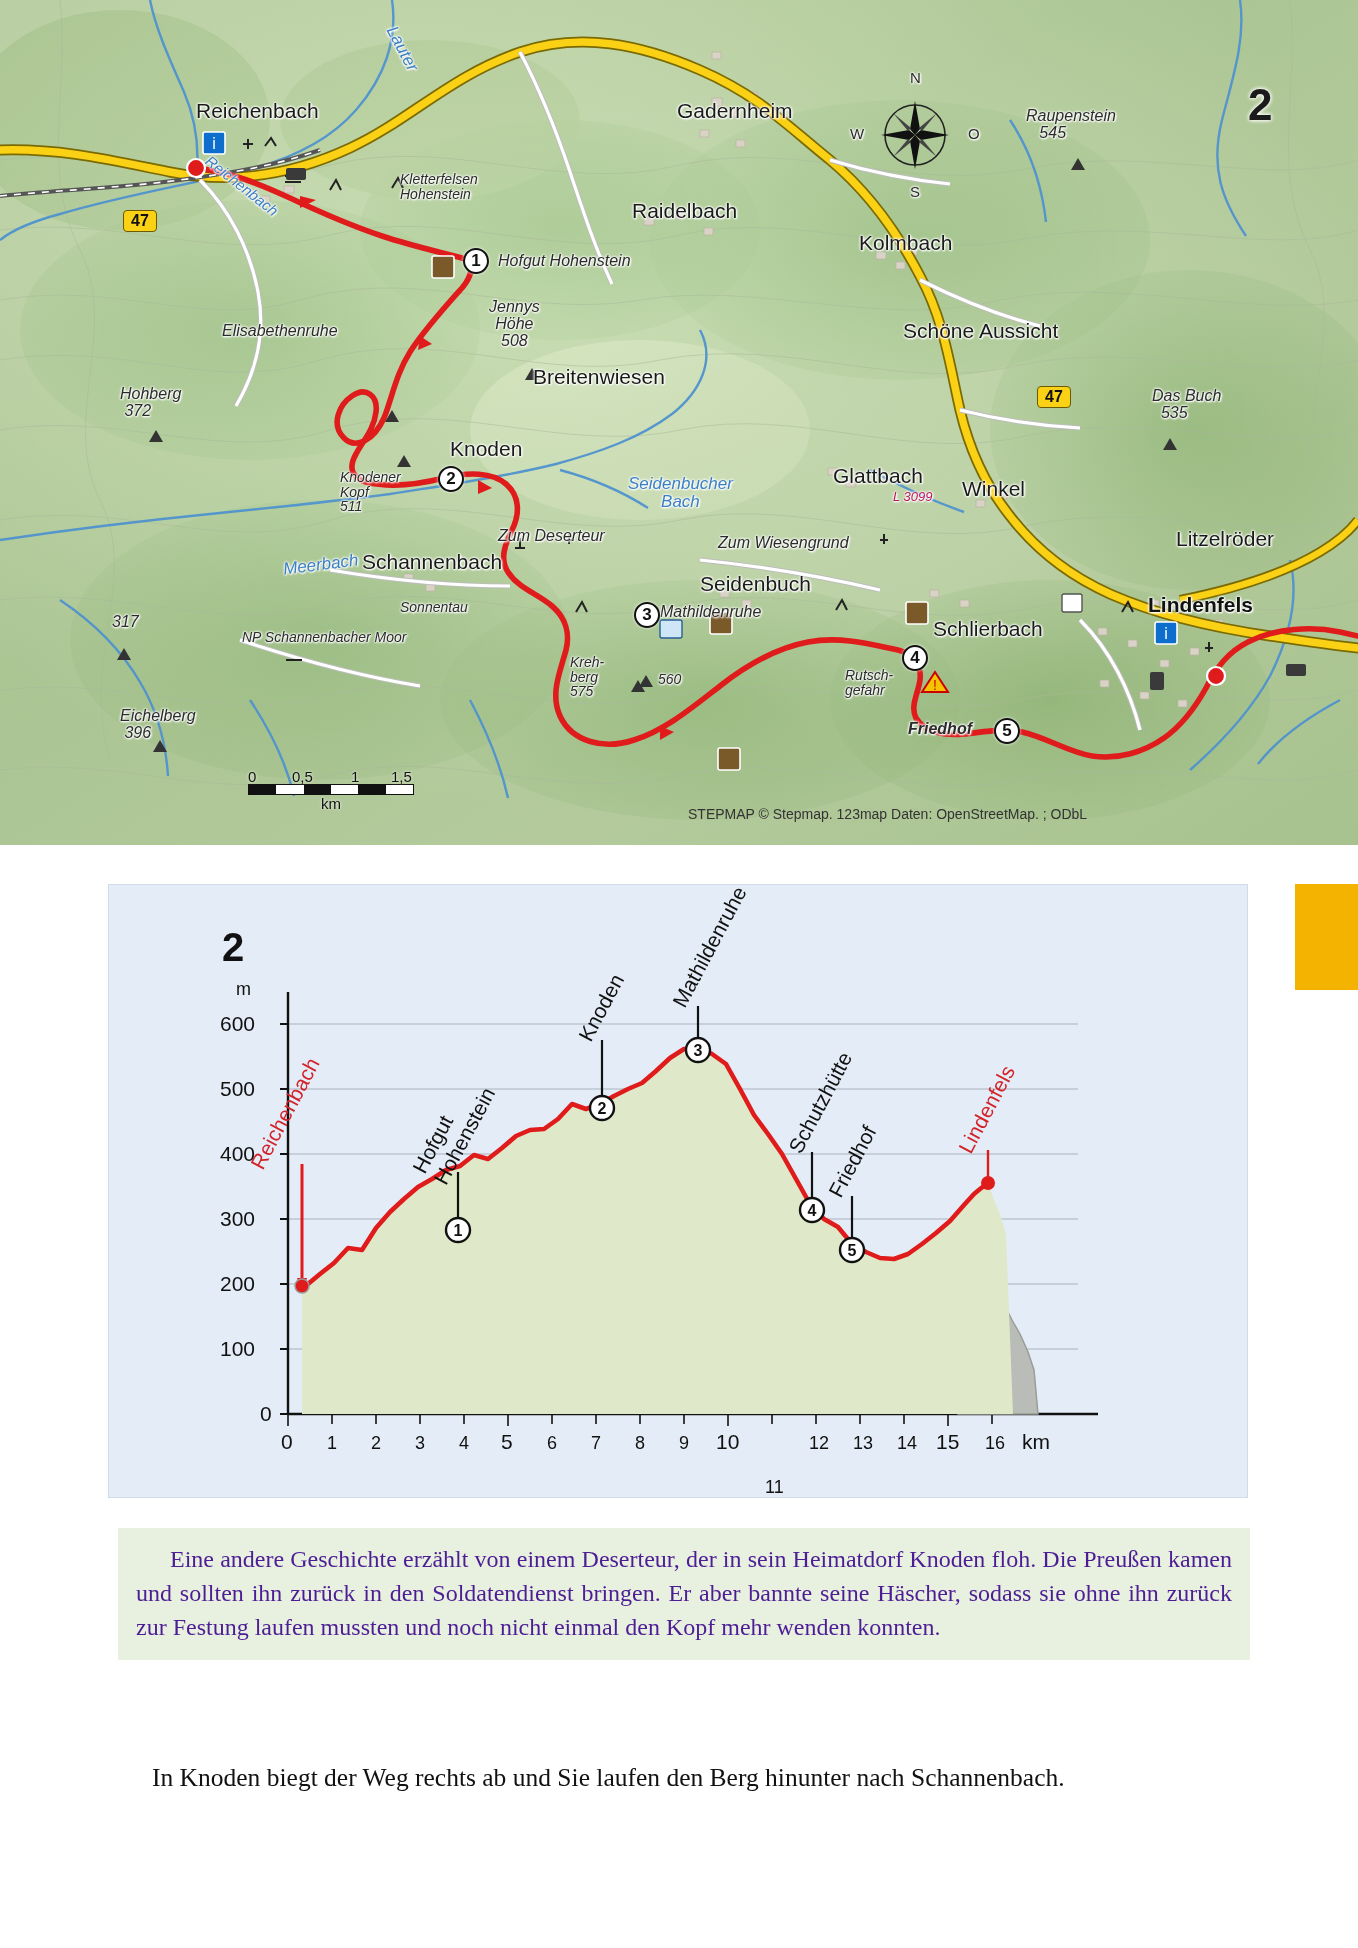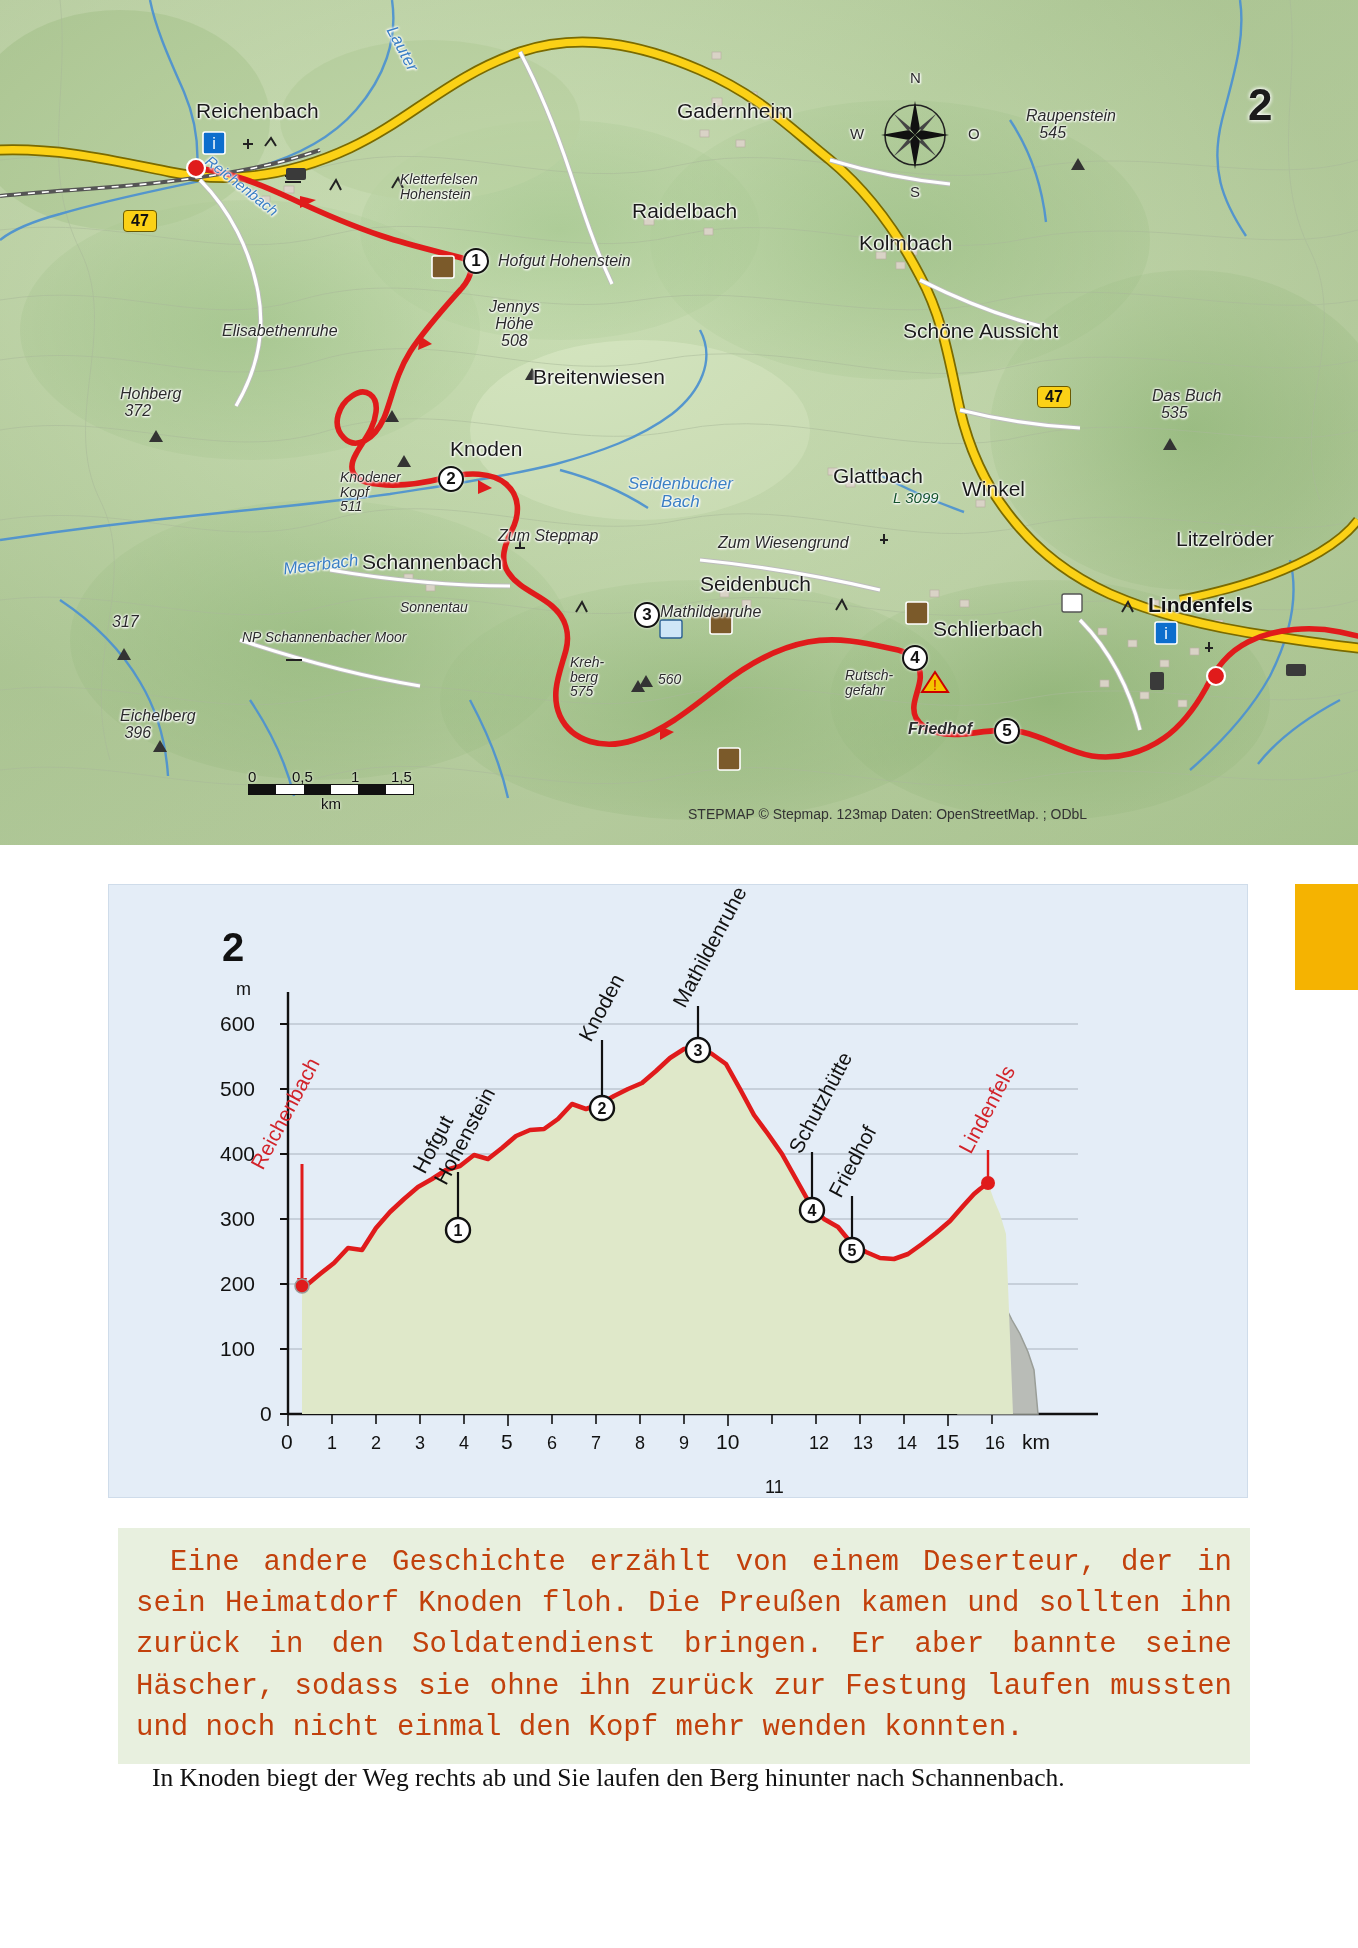--- a/index.html
+++ b/index.html
@@ -28,21 +28,21 @@
     white-space:nowrap;
     text-shadow: 0 0 3px #fff, 0 0 3px #fff, 0 0 2px #fff, 1px 1px 2px #fff;
     line-height:1.05;
   }
   .lbl.town   { font-size:21px; color:#1a1a1a; }
   .lbl.town-b { font-size:21px; font-weight:bold; color:#111; }
   .lbl.small  { font-size:15px; }
   .lbl.it     { font-style:italic; font-size:16px; }
   .lbl.it-s   { font-style:italic; font-size:14px; }
   .lbl.water  { color:#3b7fc4; font-style:italic; font-size:17px; }
-  .lbl.water-s{ color:#14532d; font-style:italic; font-size:15px; }
+  .lbl.water-s{ color:#be185d; font-style:italic; font-size:13px; }
   .lbl.attrib { font-size:14px; color:#333; text-shadow:none; }
 
   .shield {
     position:absolute; background:#fbd116; border:1.5px solid #6b5a00;
     border-radius:4px; color:#111; font-size:16px; font-weight:bold;
     padding:1px 7px; text-align:center;
   }
 
   .bignum {
     position:absolute; font-size:44px; font-weight:bold; color:#1b1b1b;
@@ -83,22 +83,22 @@
     transform-origin:0 0;
   }
   .pk-label.red { color:#d2232a; }
 
   
   .quote-box {
     position:absolute; left:118px; top:1528px; width:1132px;
     background:#e8f0df; padding:14px 18px 16px 18px;
   }
   .quote-box p {
-    margin:0; font-family:Liberation Mono, monospace; font-size:29px;
-    line-height:1.42; color:#c2410c; text-align:justify; text-indent:34px;
+    margin:0; font-family:Liberation Serif, serif; font-size:24px;
+    line-height:1.42; color:#4c1d95; text-align:justify; text-indent:34px;
   }
   .body-par {
     position:absolute; left:118px; top:1760px; width:1132px;
     margin:0; font-family:"Liberation Serif", serif; font-size:25.5px;
     line-height:1.42; color:#111; text-align:justify; text-indent:34px;
   }
 </style>
 </head>
 <body>
 
@@ -376,21 +376,21 @@
     <div class="lbl town" style="left:933px; top:618px;">Schlierbach</div>
     <div class="lbl town-b" style="left:1148px; top:594px;">Lindenfels</div>
     <div class="lbl town" style="left:1176px; top:528px;">Litzelröder</div>
 
     <div class="lbl it-s" style="left:400px; top:172px;">Kletterfelsen<br>Hohenstein</div>
     <div class="lbl it" style="left:498px; top:253px;">Hofgut Hohenstein</div>
     <div class="lbl it" style="left:222px; top:323px;">Elisabethenruhe</div>
     <div class="lbl it" style="left:489px; top:299px; text-align:center;">Jennys<br>Höhe<br>508</div>
     <div class="lbl it" style="left:120px; top:386px;">Hohberg<br>&nbsp;372</div>
     <div class="lbl it-s" style="left:340px; top:470px;">Knodener<br>Kopf<br>511</div>
-    <div class="lbl it" style="left:498px; top:528px;">Zum Stepmap</div>
+    <div class="lbl it" style="left:498px; top:528px;">Zum Deserteur</div>
     <div class="lbl it" style="left:718px; top:535px;">Zum Wiesengrund</div>
     <div class="lbl water" style="left:283px; top:556px; transform:rotate(-7deg);">Meerbach</div>
     <div class="lbl water" style="left:628px; top:475px; text-align:center;">Seidenbucher<br>Bach</div>
     <div class="lbl it-s" style="left:400px; top:600px;">Sonnentau</div>
     <div class="lbl it-s" style="left:242px; top:630px;">NP Schannenbacher Moor</div>
     <div class="lbl it" style="left:660px; top:604px;">Mathildenruhe</div>
     <div class="lbl it-s" style="left:570px; top:655px;">Kreh-<br>berg<br>575</div>
     <div class="lbl it-s" style="left:658px; top:672px;">560</div>
     <div class="lbl it-s" style="left:845px; top:668px; font-weight:normal;">Rutsch-<br>gefahr</div>
     <div class="lbl it" style="left:908px; top:721px; font-weight:bold;">Friedhof</div>

